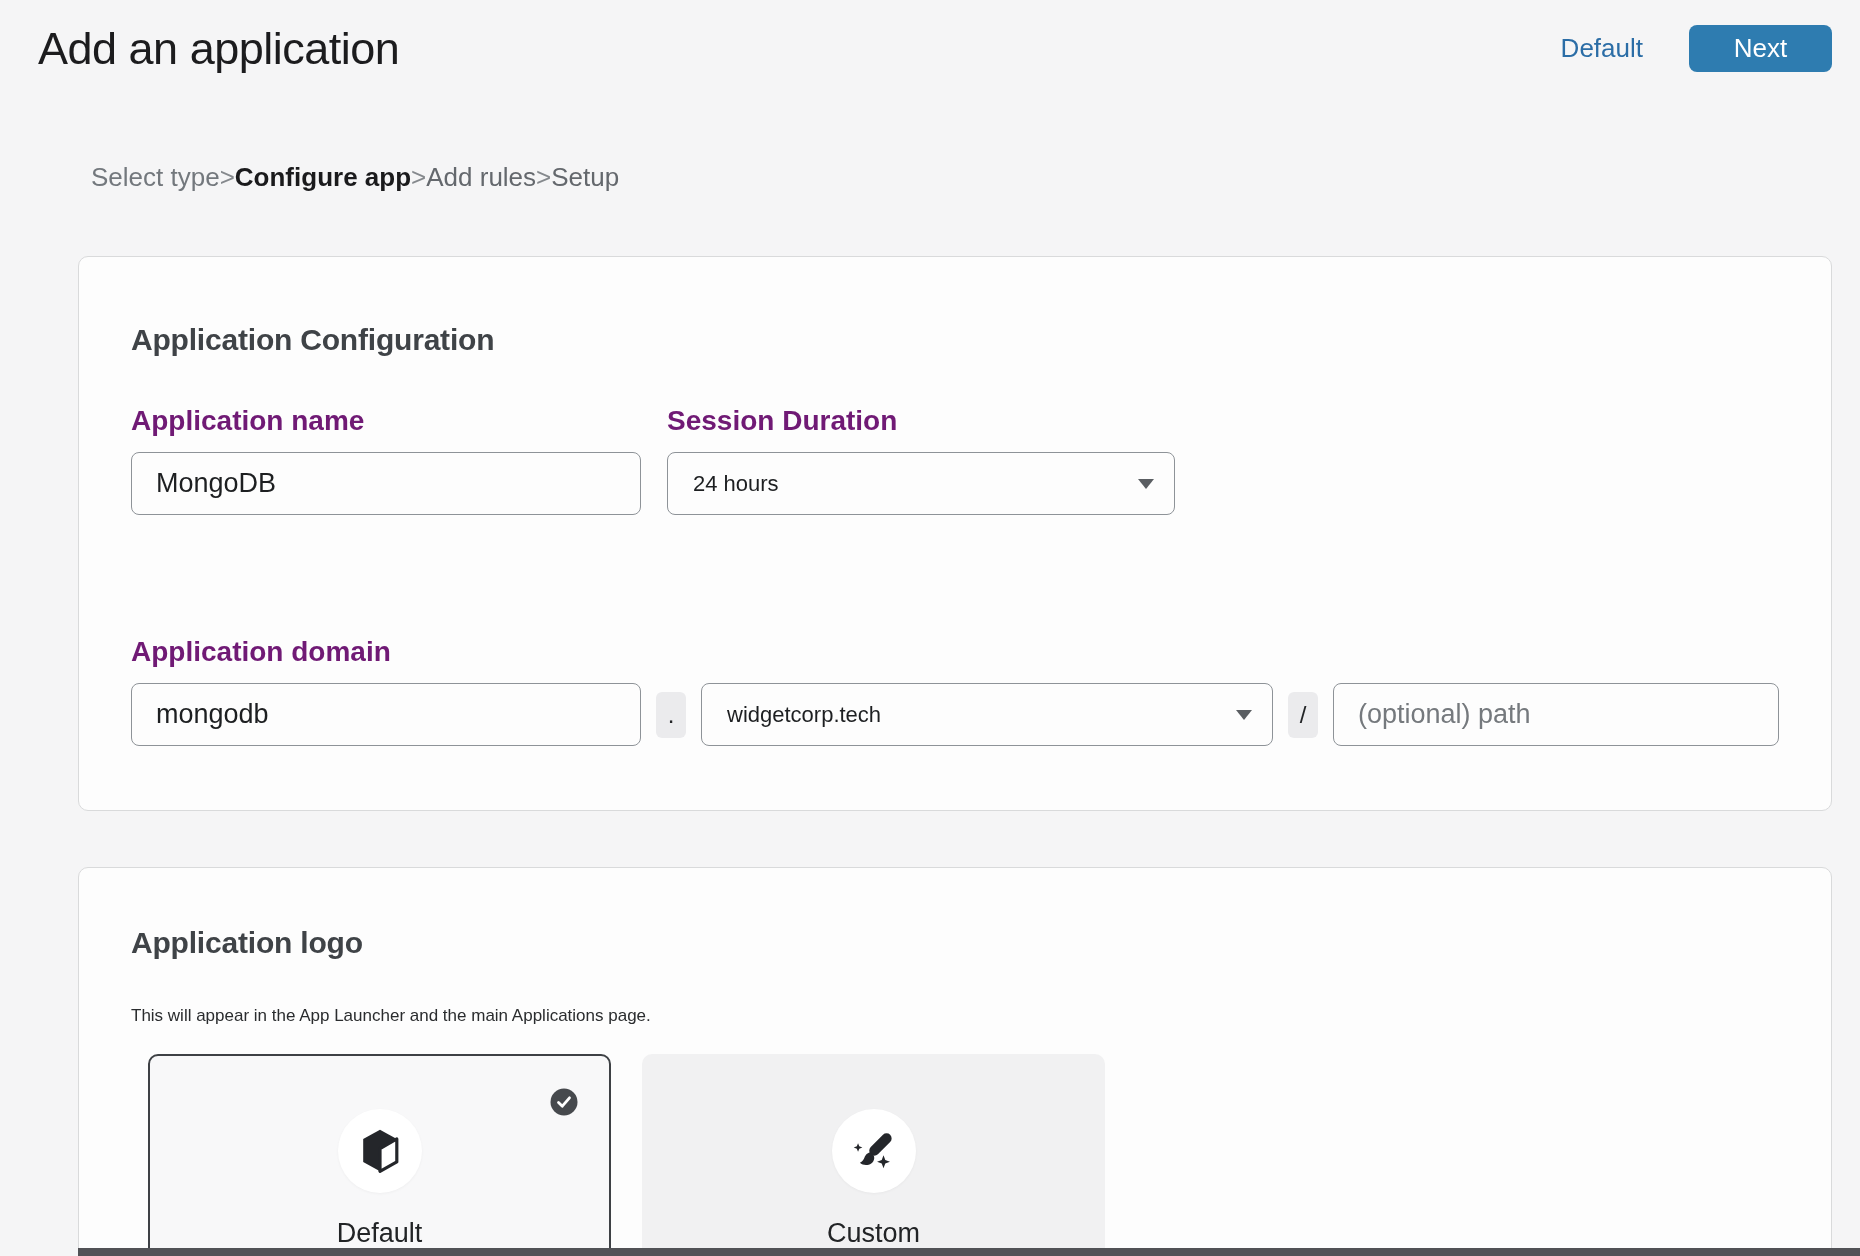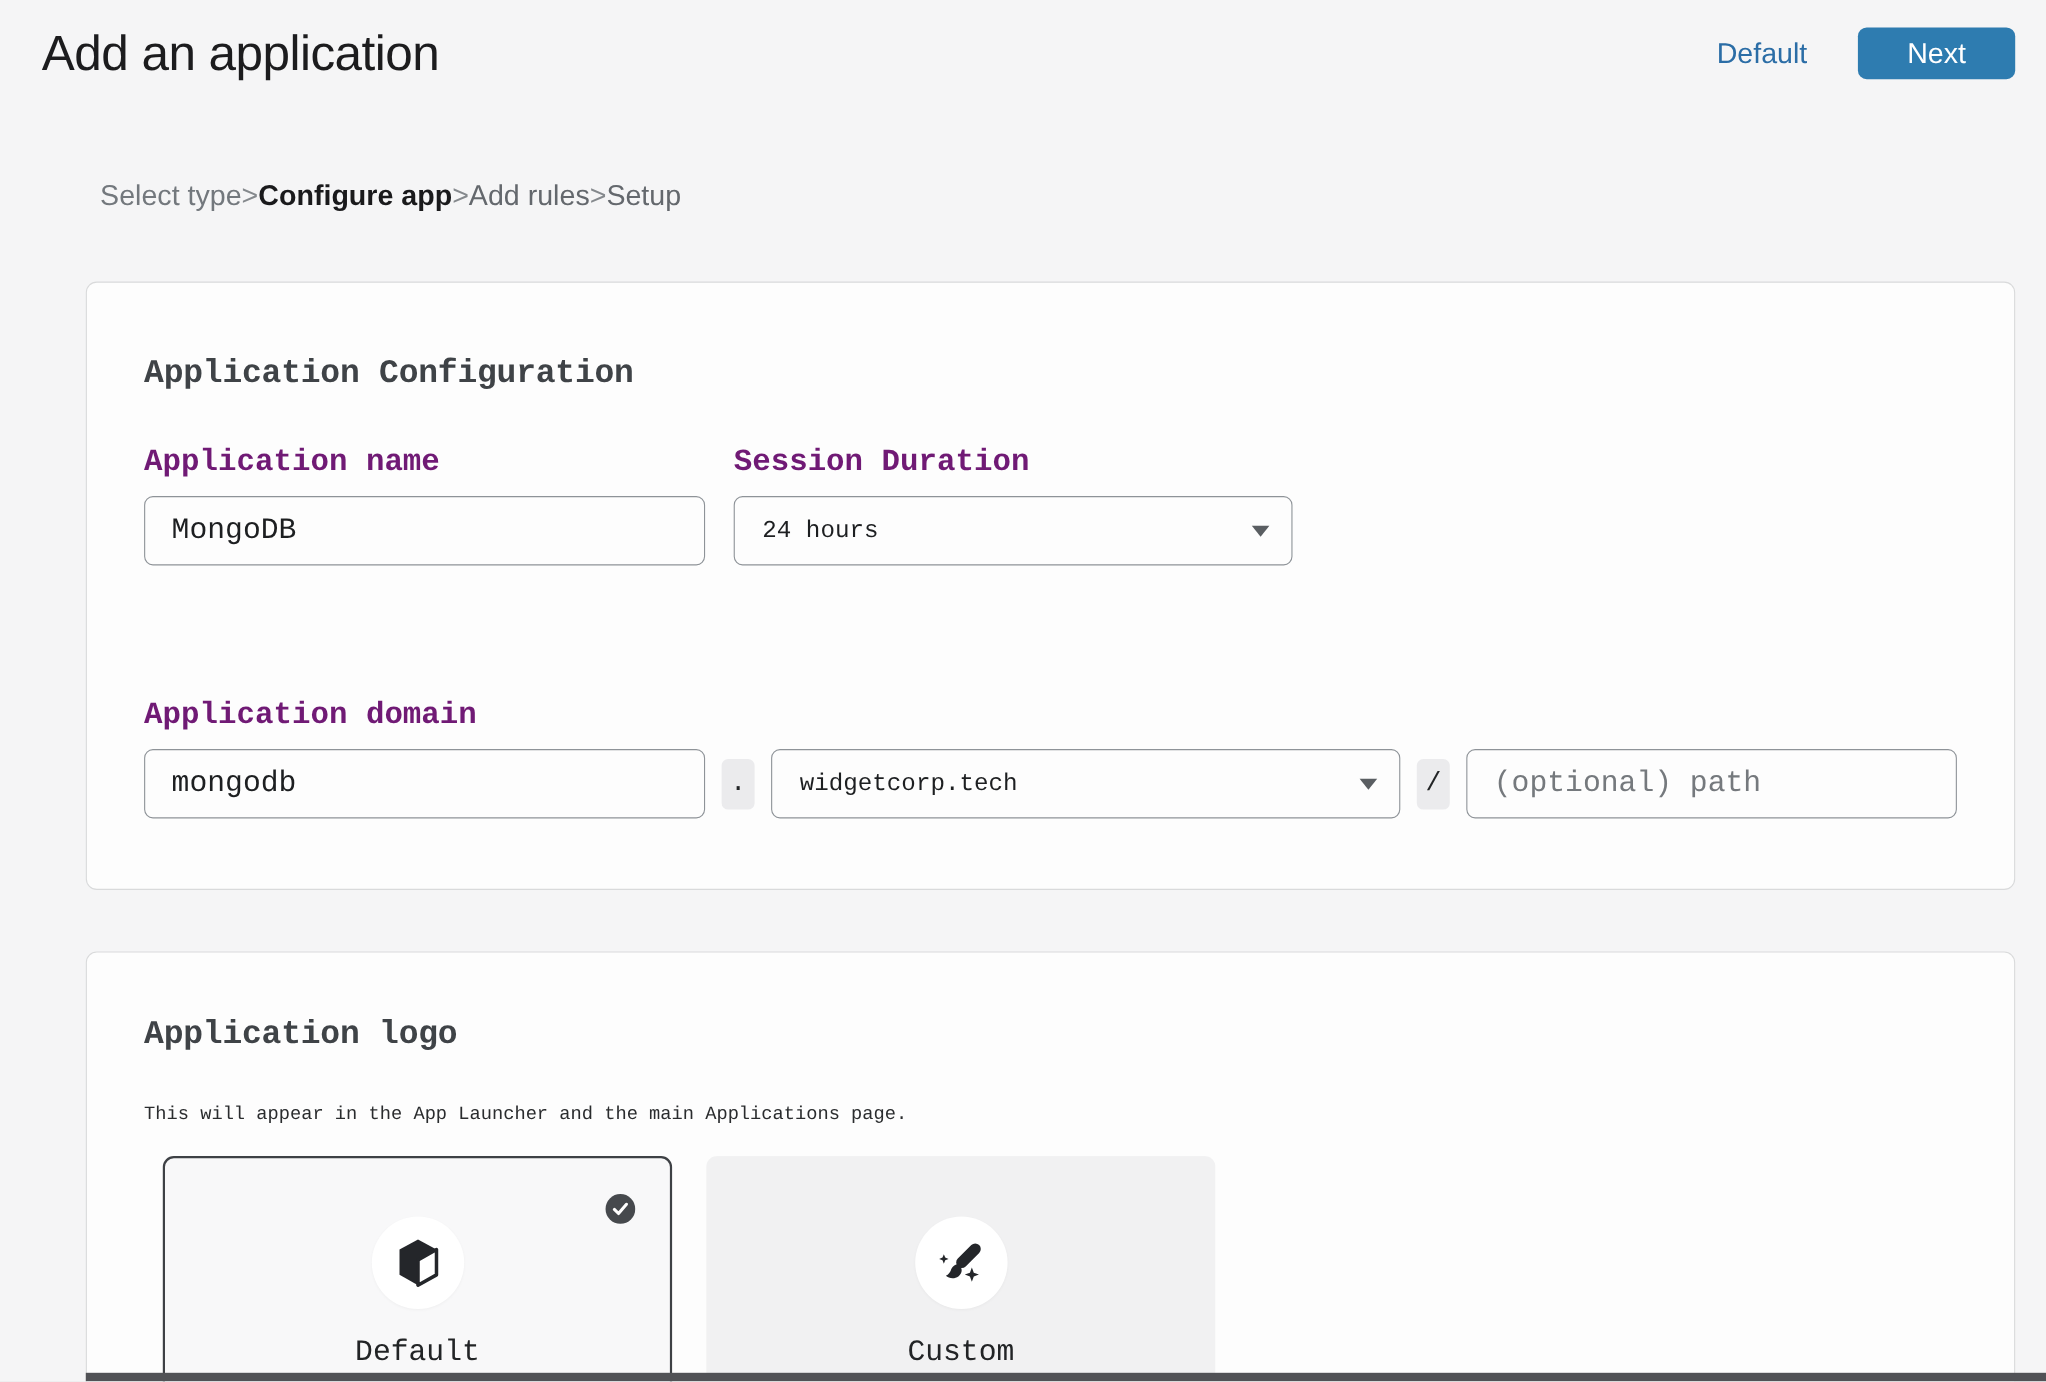--- a/index.html
+++ b/index.html
@@ -70,21 +70,20 @@
   .breadcrumb .step.active { color: #1a1a1c; font-weight: 700; }
   .breadcrumb .sep { color: #85898d; }
 
   
   .card {
     margin: 63px 28px 0 78px;
     background: #fdfdfd;
     border: 1px solid #d9dadb;
     border-radius: 10px;
     padding: 66px 52px 64px 52px;
-    font-family: Liberation Mono, monospace;
   }
   .card-title {
     font-size: 30px;
     font-weight: 700;
     color: #3f4347;
     letter-spacing: -0.2px;
   }
 
   .field-label {
     display: block;

